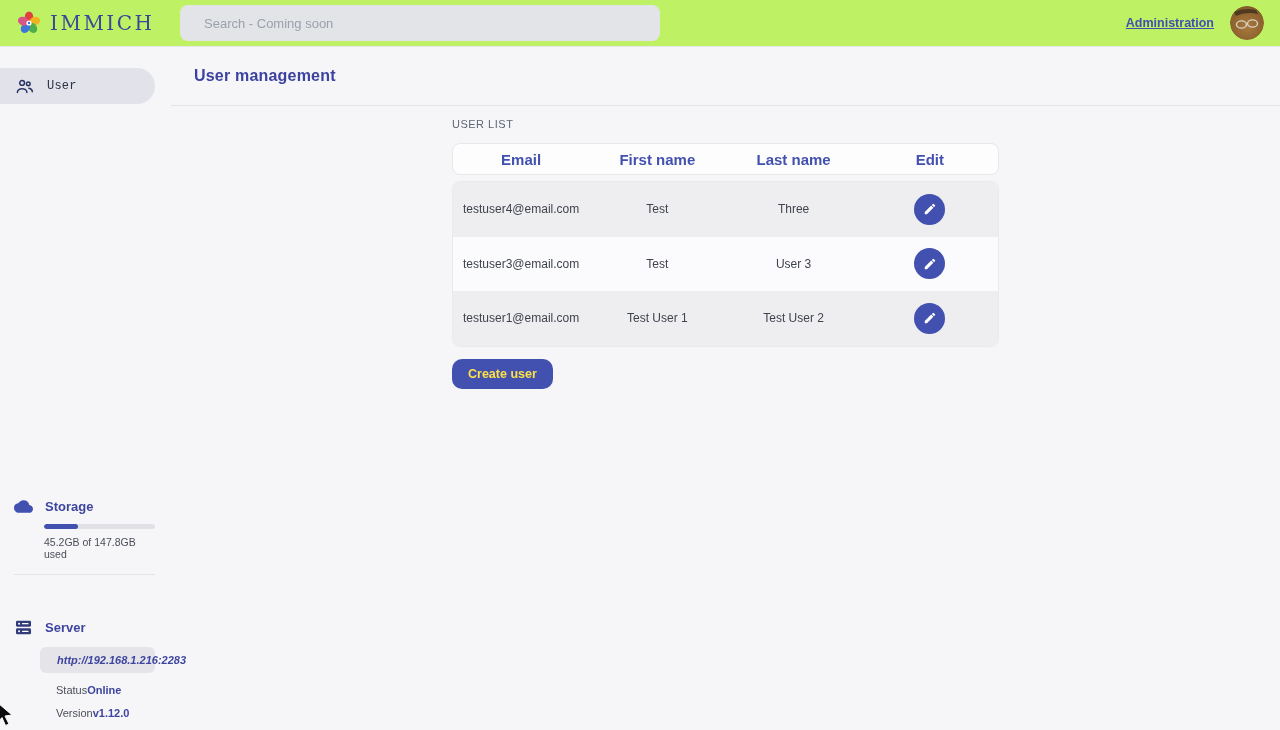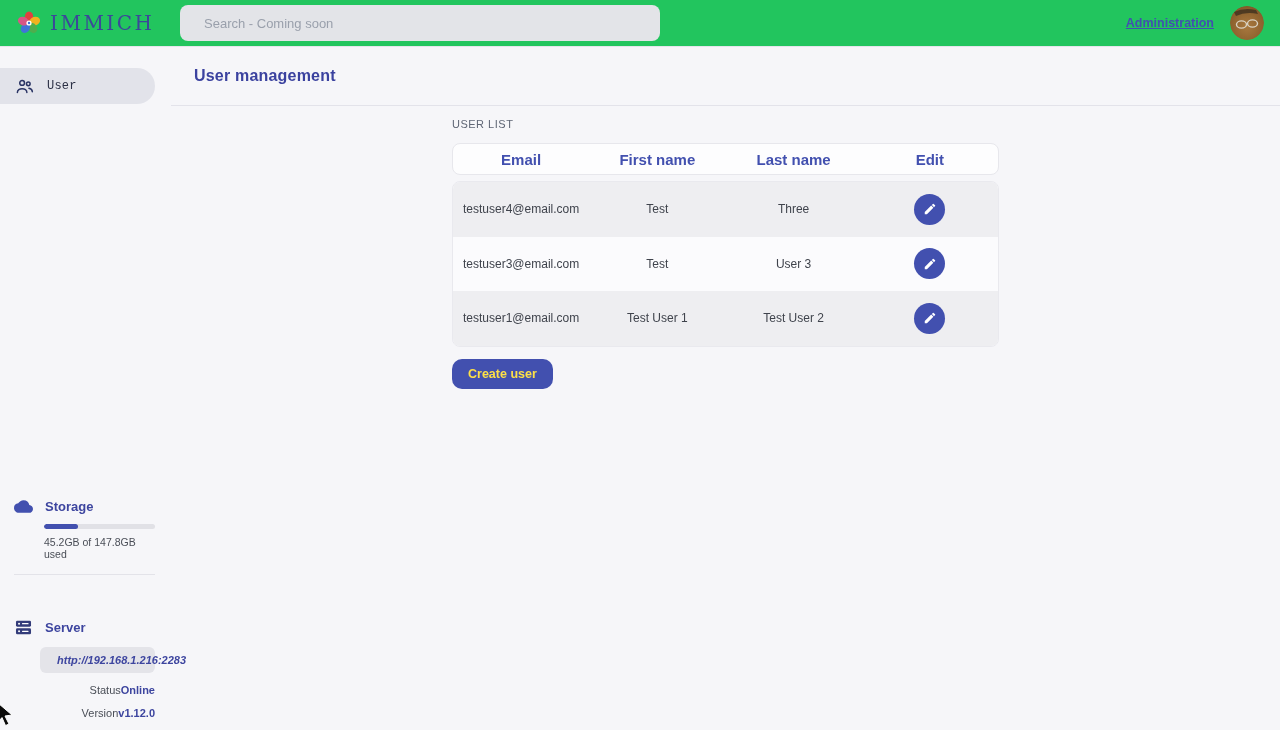--- a/index.html
+++ b/index.html
@@ -10,21 +10,21 @@
     position: relative;
   }
 
   
   .topbar {
     height: 47px;
     display: flex;
     align-items: center;
     padding: 0 16px;
     border-bottom: 1px solid #e5e5ec;
-    background: #22c55e;
+    background: #bef264;
     position: relative;
   }
   .brand { display: flex; align-items: center; gap: 8px; cursor: pointer; }
   .brand-text {
     font-family: "DejaVu Serif", serif;
     font-size: 20px;
     color: #3b4899;
     letter-spacing: 2.5px;
     font-weight: 500;
   }
@@ -111,21 +111,21 @@
     padding: 7px 17px;
     text-align: center;
     font-size: 11px;
     font-weight: 700;
     color: #3d459f;
     font-style: italic;
   }
   .kv {
     margin: 11px 0 0 42px;
     display: flex;
-    justify-content: flex-end;
+    justify-content: flex-start;
     align-items: center;
     font-size: 11px;
   }
   .kv .k { color: #4a4e57; }
   .kv .v { font-weight: 700; color: #3d459f; }
 
   
   .page-head {
     height: 59px;
     border-bottom: 1px solid #e3e3ea;

